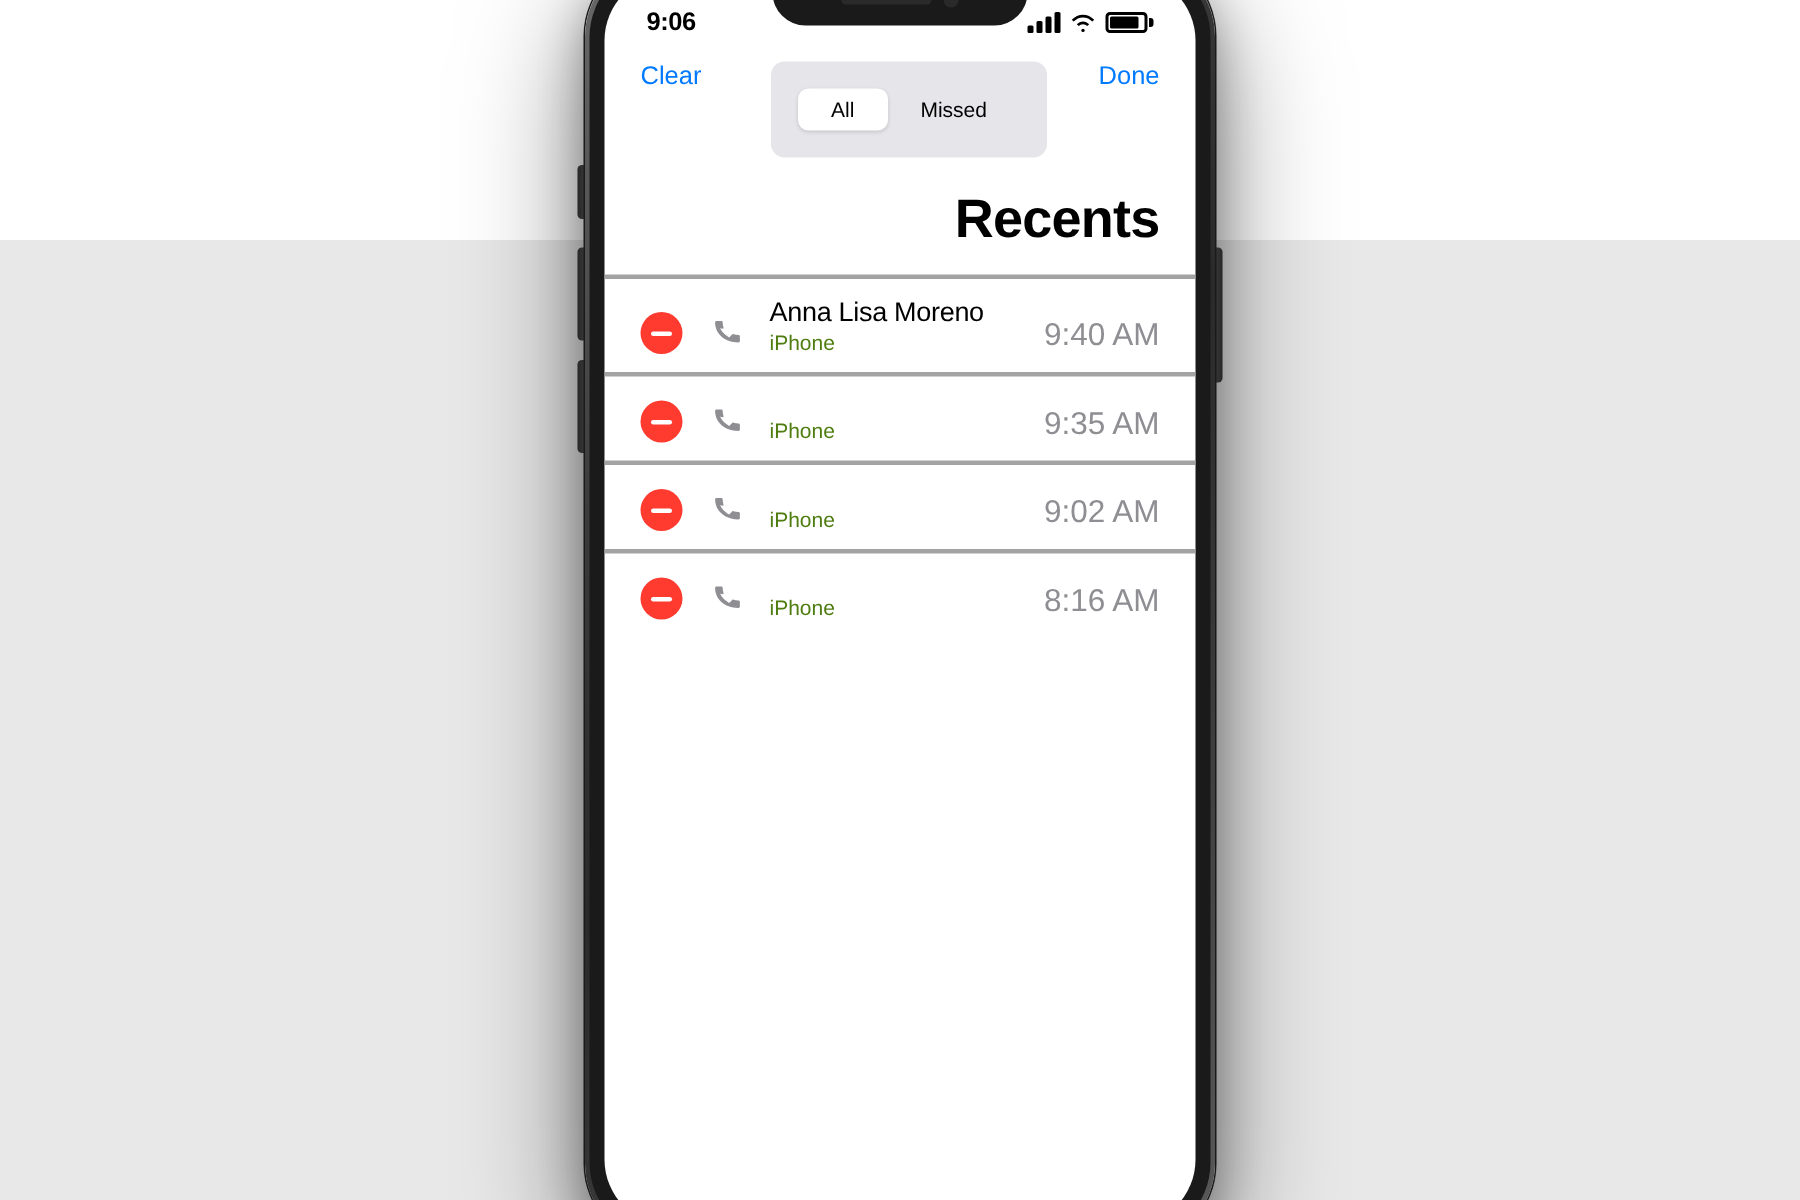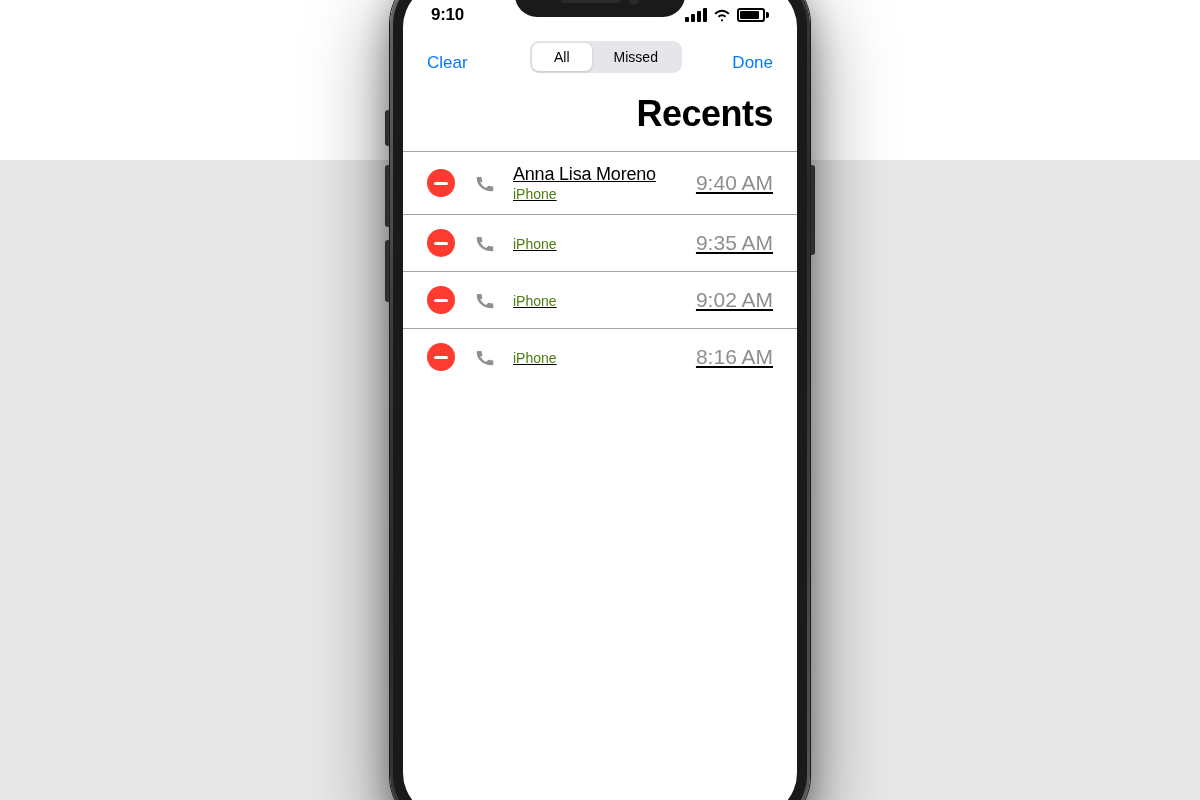--- a/index.html
+++ b/index.html
@@ -204,38 +204,38 @@
     .battery-tip {
       width: 3px;
       height: 6px;
       background: #000;
       border-radius: 0 2px 2px 0;
     }
 
     
     .toolbar {
       display: flex;
-      align-items: flex-end;
+      align-items: flex-start;
       justify-content: space-between;
       padding: 8px 24px 12px;
     }
 
     .toolbar-btn {
       font-size: 17px;
       color: #007AFF;
       font-weight: 400;
       cursor: pointer;
     }
 
     
     .segment-control {
       display: flex;
       background: #e5e5ea;
       border-radius: 9px;
-      padding: 2px;
+      padding: 18px;
       margin-left: 12px;
     }
 
     .segment-btn {
       padding: 6px 22px;
       border-radius: 7px;
       font-size: 14px;
       font-weight: 500;
       cursor: pointer;
     }
@@ -261,25 +261,24 @@
       text-align: right;
     }
 
     
     .call-list {
       list-style: none;
     }
 
     .call-item {
       display: flex;
-      align-items: center;
+      align-items: flex-end;
       padding: 12px 24px;
-      border-top: 1px solid #a3a3a3;
+      border-top: 3px solid #a3a3a3;
       position: relative;
-      text-decoration: underline;
     }
 
     .delete-btn {
       width: 28px;
       height: 28px;
       background: #ff3b30;
       border-radius: 50%;
       display: flex;
       align-items: center;
       justify-content: center;
@@ -348,21 +347,21 @@
     <div class="phone-outer">
       <div class="phone-inner">
         <div class="screen">
 
           <div class="notch">
             <div class="notch-speaker"></div>
             <div class="notch-camera"></div>
           </div>
 
           <div class="status-bar">
-            <span class="status-time">9:10</span>
+            <span class="status-time">9:06</span>
             <div class="status-icons">
 
               <div class="signal-bars">
                 <div class="signal-bar" style="height:5px;"></div>
                 <div class="signal-bar" style="height:8px;"></div>
                 <div class="signal-bar" style="height:11px;"></div>
                 <div class="signal-bar" style="height:14px;"></div>
               </div>
 
               <svg class="wifi-icon" width="18" height="14" viewBox="0 0 24 18">

